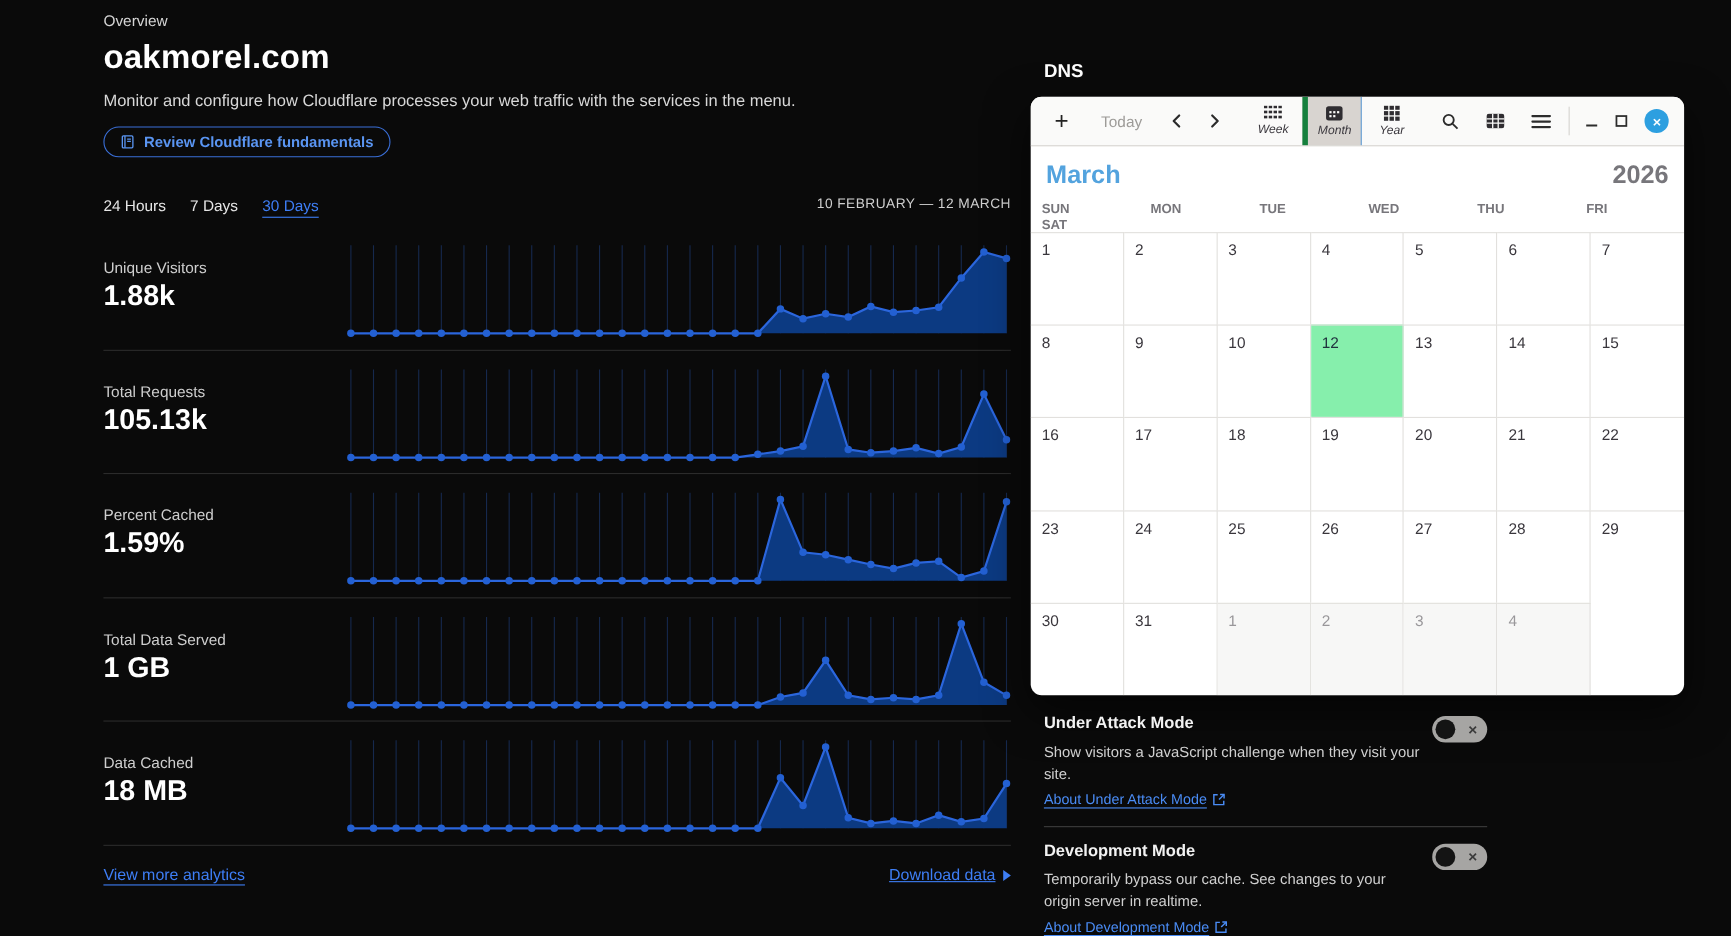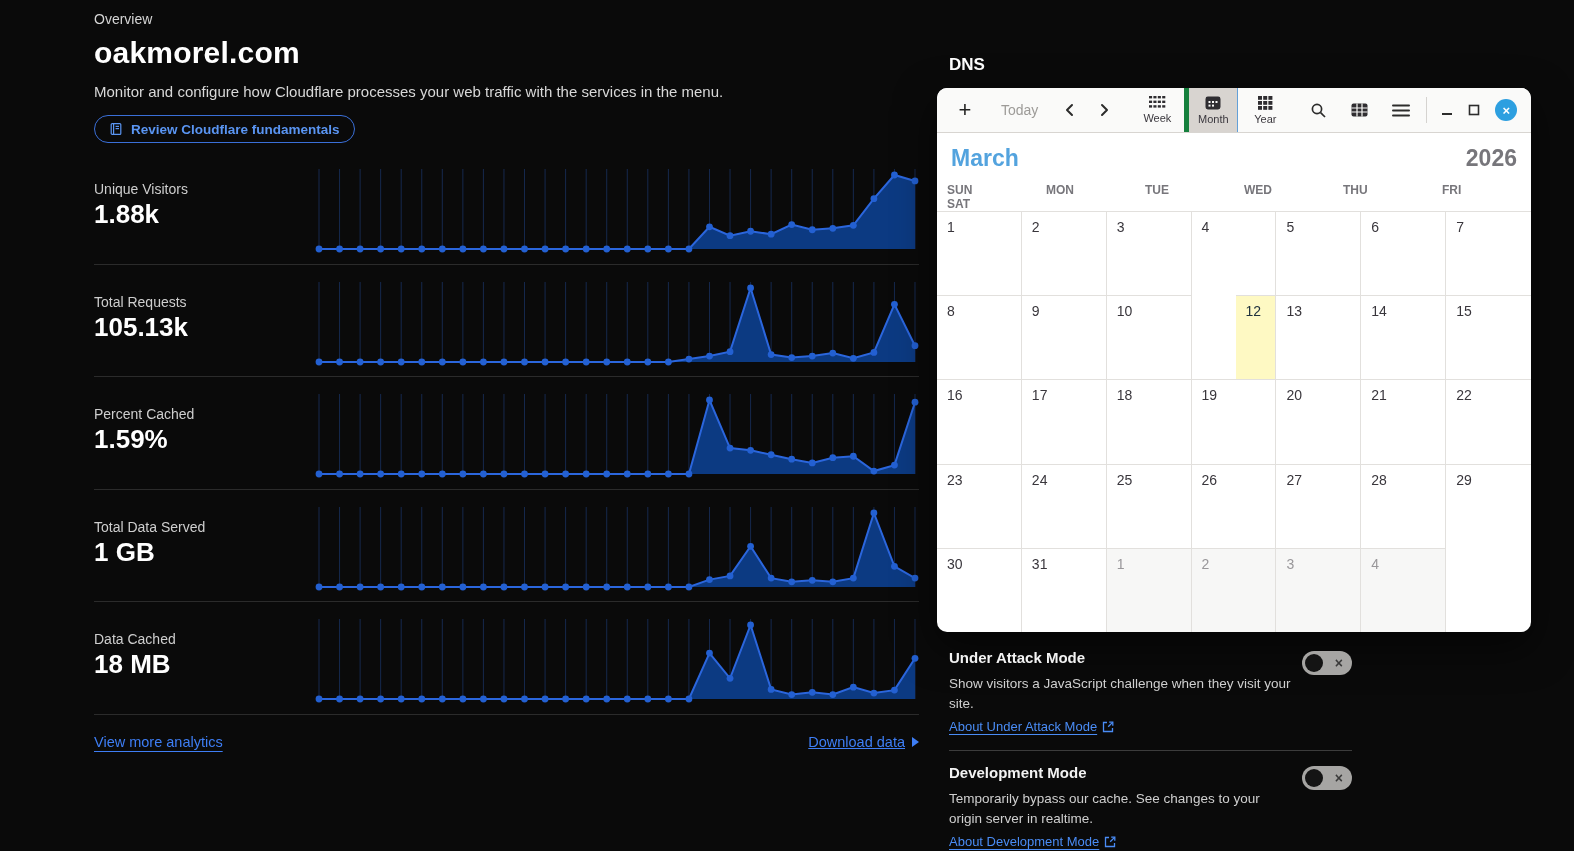--- a/index.html
+++ b/index.html
@@ -35,39 +35,39 @@
 
   .cal-window { position:absolute; left:937px; top:88px; width:594px; height:544px; background:#fff;
     border-radius:10px; box-shadow:0 14px 40px rgba(0,0,0,.6); overflow:hidden; display:flex; flex-direction:column; }
   .cal-toolbar { flex:0 0 44px; background:#fafaf9; border-bottom:1px solid #d8d5d1; display:flex; align-items:center; }
   .tb-plus { margin-left:16px; width:24px; font-size:22px; color:#222; text-align:center; cursor:pointer; font-weight:normal; }
   .tb-today { margin-left:24px; font-size:14px; color:#9d9b98; cursor:pointer; }
   .tb-nav { margin-left:26px; display:flex; gap:24px; align-items:center; }
   .tb-nav svg { cursor:pointer; }
   .view-switcher { margin-left:20px; display:flex; height:44px; }
   .view-btn { width:54px; display:flex; flex-direction:column; align-items:center; justify-content:center; gap:3px;
-    font-size:11px; color:#3b383e; cursor:pointer; }
+    font-size:11px; color:#3b383e; cursor:pointer;font-style:italic; }
   .view-btn.active { background:#d8d4d0; border-left:5px solid #15803d; border-right:1px solid #63a0d8; }
   .tb-icons { margin-left:18px; display:flex; gap:24px; align-items:center; }
   .tb-icons > * { cursor:pointer; }
   .tb-sep { width:1px; height:26px; background:#d5d3d0; margin-left:16px; }
   .win-controls { display:flex; align-items:center; gap:15px; margin-left:14px; }
   .close-btn { width:22px; height:22px; border-radius:50%; background:#2d9fe0; color:#fff; font-size:13px; font-weight:bold;
     display:flex; align-items:center; justify-content:center; cursor:pointer; }
 
   .cal-month-header { flex:0 0 50px; display:flex; align-items:center; justify-content:space-between; padding:0 14px;text-align:right; }
   .cal-month { font-size:23px; font-weight:bold; color:#53a3de; }
   .cal-year { font-size:23px; font-weight:bold; color:#77767b; }
   .cal-weekdays { flex:0 0 22px; display:grid; grid-template-columns:repeat(6,1fr); }
   .cal-weekdays span { padding-left:10px; font-size:12px; font-weight:bold; color:#77767b; }
   .cal-grid { flex:1; display:grid; grid-template-columns:repeat(7,1fr); grid-auto-rows:1fr; }
   .cal-cell { border-top:1px solid #e2e0dd; border-right:1px solid #e2e0dd; padding:7px 0 0 10px; font-size:14px; color:#39363c; cursor:pointer; }
   .cal-cell:nth-child(7n) { border-right:none; }
   .cal-cell.muted { background:#f7f7f6; color:#99979a; }
-  .cal-cell.selected { background:#fef9c3; color:#20323e;margin-left:44px; }
+  .cal-cell.selected { background:#86efac; color:#20323e; }
 
   .settings-col { position:absolute; left:949px; top:649px; width:403px; }
   .setting { position:relative; padding-bottom:15px; }
   .setting + .setting { border-top:1px solid #3c3c3c; padding-top:13px; }
   .setting-title { font-size:15px; font-weight:bold; color:#f2f2f2; }
   .setting-desc { margin-top:8px; font-size:13.5px; line-height:1.45; color:#cfcfcf; width:345px; }
   .setting-link { margin-top:6px; display:inline-flex; align-items:center; gap:5px; font-size:13px; color:#4a8cf5;
     text-decoration:underline; text-underline-offset:3px; cursor:pointer; }
   .toggle { position:absolute; right:0; top:2px; width:50px; height:24px; border-radius:12px; background:#a6a5a3; cursor:pointer; }
   .setting + .setting .toggle { top:15px; }
@@ -87,20 +87,28 @@
       <svg width="14" height="14" viewBox="0 0 14 14" fill="none" stroke="#5a95f2" stroke-width="1.2">
         <rect x="2.2" y="1.6" width="9.6" height="10.8" rx="1"></rect>
         <line x1="4.6" y1="1.6" x2="4.6" y2="12.4"></line>
         <line x1="6.6" y1="4.4" x2="10" y2="4.4"></line>
         <line x1="6.6" y1="6.6" x2="10" y2="6.6"></line>
       </svg>
     </span>
     <span>Review Cloudflare fundamentals</span>
   </button>
 
+  <div class="tabs-row">
+    <span id="tabs-host" style="display:flex;gap:22px">
+        <span class="tab">24 Hours</span>
+        <span class="tab">7 Days</span>
+        <span class="tab active">30 Days</span>
+      </span>
+    <span class="date-range">10 FEBRUARY — 12 MARCH</span>
+  </div>
 
   <div class="metrics" id="metrics-host">
       <div class="metric-row">
         <div class="metric-info">
           <div class="metric-label">Unique Visitors</div>
           <div class="metric-value">1.88k</div>
         </div>
         <div class="metric-chart"><svg width="604" height="88">
             <line x1="4" x2="4" y1="2" y2="82" stroke="#16294e" stroke-width="1"></line>
             <line x1="24.551724137931036" x2="24.551724137931036" y1="2" y2="82" stroke="#16294e" stroke-width="1"></line>

